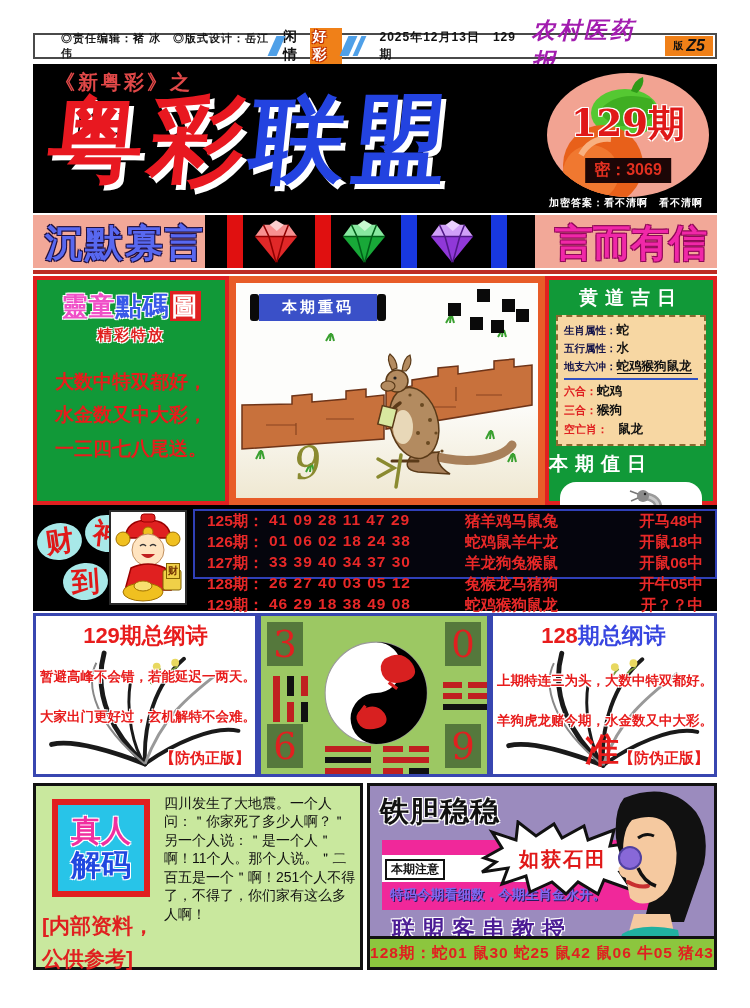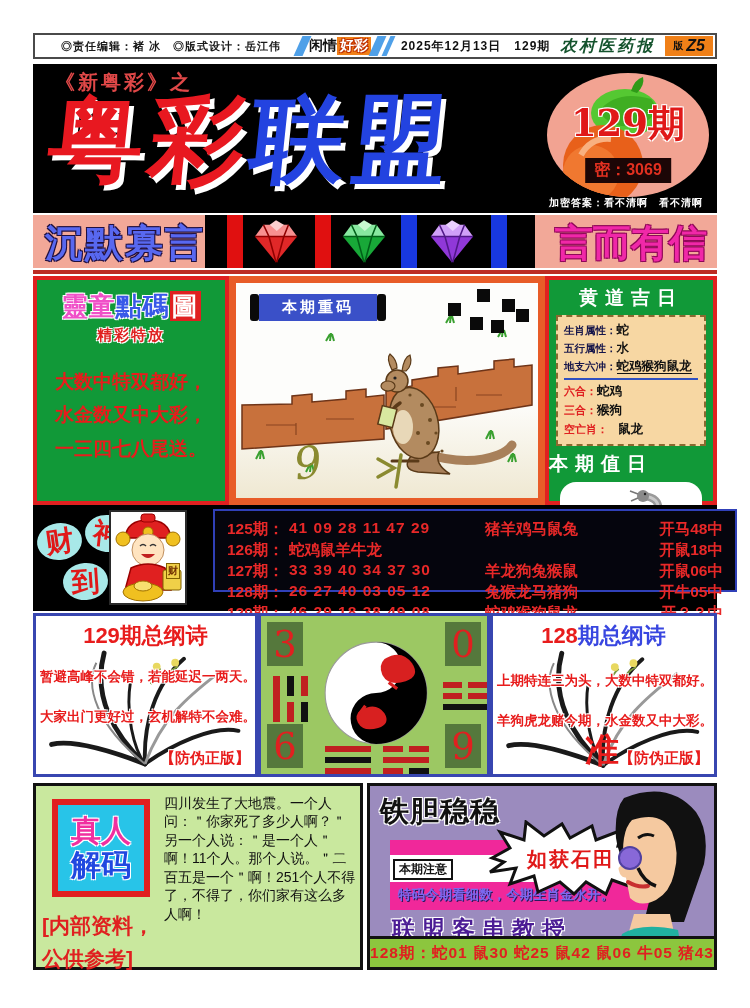--- a/index.html
+++ b/index.html
@@ -8,22 +8,22 @@
   .abs { position:absolute; }
   .o-white { text-shadow:-1px -1px 0 #fff,1px -1px 0 #fff,-1px 1px 0 #fff,1px 1px 0 #fff; }
   .o-dark { text-shadow:-1px -1px 0 #201040,1px -1px 0 #201040,-1px 1px 0 #201040,1px 1px 0 #201040; }
 
   
   .hdr { left:33px; top:33px; width:684px; height:26px; border:2px solid #4a4a4a; background:#fff; display:flex; align-items:center; }
   .hdr-editors { margin-left:26px; font-size:11px; font-weight:bold; color:#1a1a1a; letter-spacing:1px; }
   .slash { width:9px; height:20px; background:#4fa0e8; transform:skewX(-24deg); margin:0 2px; }
   .hdr-leisure1 { font-size:14px; font-weight:bold; color:#111; }
   .hdr-leisure2 { font-size:14px; font-weight:bold; color:#fff; background:#f08018; padding:0 3px; text-shadow:-1px -1px 0 #c03000,1px -1px 0 #c03000,-1px 1px 0 #c03000,1px 1px 0 #c03000; }
-  .hdr-date { font-size:12px; font-weight:bold; color:#111; margin:0 10px 0 8px; letter-spacing:1px; }
-  .hdr-paper { font-family:"DejaVu Serif", serif; font-style:italic; font-size:16px; font-weight:bold; color:#14532d; letter-spacing:3px; margin-right:10px; }
+  .hdr-date { font-size:12px; font-weight:bold; color:#111; margin:0 10px 0 16px; letter-spacing:1px; }
+  .hdr-paper { font-family:"DejaVu Serif", serif; font-style:italic; font-size:23px; font-weight:bold; color:#a21caf; letter-spacing:3px; margin-right:10px; }
   .hdr-ed-box { background:#f08018; height:20px; display:flex; align-items:center; padding:0 8px; margin-right:2px; }
   .hdr-ed-pre { font-size:10px; font-weight:bold; color:#111; margin-right:3px; }
   .hdr-ed-val { font-size:16px; font-weight:bold; color:#111; font-style:italic; }
 
   
   .mast { left:33px; top:64px; width:684px; height:149px; background:#000; }
   .mast-series { position:absolute; left:22px; top:5px; color:#e04848; font-size:20px; font-weight:bold; letter-spacing:3px; }
   .mast-title { position:absolute; left:16px; top:26px; font-size:95px; font-weight:bold; line-height:1.05; letter-spacing:6px; transform:skewX(-6deg); text-shadow:5px 5px 0 #fff; white-space:nowrap; }
   .mast-title .t-red { color:#e81820; }
   .mast-title .t-blue { color:#2343e0; }
@@ -69,21 +69,21 @@
   .alm-row2 { font-size:11px; color:#e02020; font-weight:bold; line-height:1.5; }
   .alm-row2 .v { color:#111; font-size:12.5px; }
   .duty-title { margin-top:5px; text-align:left; color:#fff; font-size:19px; font-weight:bold; letter-spacing:7px; }
   .duty-box { width:142px; height:70px; margin:5px auto 0; background:#fff; border-radius:16px; display:flex; align-items:center; justify-content:center; }
 
   
   .wealth { left:33px; top:505px; width:684px; height:106px; background:#000; }
   .w-oval { position:absolute; width:45px; height:37px; background:#a8e8e8; border-radius:50%; display:flex; align-items:center; justify-content:center; color:#e01818; font-size:28px; font-weight:bold; }
   .god { position:absolute; left:76px; top:5px; width:78px; height:95px; background:#fff; border:2px solid #2a2a2a; }
   .god-label { position:absolute; right:5px; bottom:24px; font-size:10px; font-weight:bold; color:#703000; background:#f0d048; border:1px solid #806000; padding:0 1px; z-index:2; }
-  .resbox { position:absolute; left:160px; top:4px; width:524px; height:83px; background:#05050d; border:2px solid #3040b8; padding:8px 12px; display:flex; flex-direction:column; justify-content:space-around;margin-left:20px; }
+  .resbox { position:absolute; left:160px; top:4px; width:524px; height:70px; background:#05050d; border:2px solid #3040b8; padding:0 12px; display:flex; flex-direction:column; justify-content:space-around; }
   .resrow { display:flex; color:#e82828; font-size:15.5px; font-weight:bold; white-space:nowrap; }
   .resrow .rp { width:62px; } .resrow .rn { width:196px; letter-spacing:1px; }
   .resrow .rz { width:136px; } .resrow .ro { flex:1; text-align:right; }
 
   
   .poem { top:613px; height:164px; background:#fff; border:3px solid #3846b0; overflow:hidden; }
   .poem-title { position:absolute; left:0; right:0; top:5px; text-align:center; font-size:22px; font-weight:bold; z-index:2; }
   .poem-line { position:absolute; left:4px; right:4px; text-align:center; color:#e81c1c; font-size:13.5px; font-weight:bold; z-index:2; white-space:nowrap; }
   .poem-seal { position:absolute; right:5px; bottom:6px; color:#e81c1c; font-size:15px; font-weight:bold; z-index:2; }
   .poem-stamp { position:absolute; left:92px; bottom:0px; color:#e81c1c; font-size:34px; font-weight:bold; z-index:2; }
@@ -104,21 +104,21 @@
   .decode { left:33px; top:783px; width:330px; height:187px; background:#c9e89e; border:3px solid #111; }
   .dec-box { position:absolute; left:16px; top:13px; width:98px; height:98px; background:#28c4e8; border:6px solid #e02020; display:flex; flex-direction:column; align-items:center; justify-content:center; line-height:1.15; }
   .dec-l1 { color:#f030a0; font-size:30px; font-weight:bold; }
   .dec-l2 { color:#2048e0; font-size:30px; font-weight:bold; }
   .dec-note { position:absolute; left:6px; top:124px; color:#e02020; font-size:21px; font-weight:bold; line-height:1.55; }
   .dec-joke { position:absolute; left:128px; top:8px; width:194px; color:#111; font-size:14px; line-height:1.32; }
 
   
   .expert { left:367px; top:783px; width:350px; height:187px; background:#9b8bbe; border:3px solid #111; overflow:hidden; }
   .exp-title { position:absolute; left:10px; top:6px; font-size:29px; font-weight:bold; color:#111; letter-spacing:1px; z-index:2; }
-  .pinkband { position:absolute; left:20px; top:54px; width:268px; height:70px; background:#f0289a; z-index:2;padding-left:20px; }
+  .pinkband { position:absolute; left:12px; top:54px; width:268px; height:70px; background:#f0289a; z-index:2;padding-left:20px; }
   .whitestripe { position:absolute; left:0; right:0; top:15px; height:27px; background:#fff; }
   .notice { position:absolute; left:3px; top:19px; background:#fff; border:2px solid #111; color:#111; font-size:12px; font-weight:bold; padding:0 4px; z-index:3; }
   .exp-tip { position:absolute; left:8px; top:46px; color:#7b68ee; font-size:13.5px; font-weight:bold; text-shadow:1px 1px 0 #2a1a5e; z-index:3; white-space:nowrap; }
   .burst { position:absolute; left:92px; top:-20px; width:178px; height:78px; z-index:4; }
   .burst-txt { position:absolute; inset:0; display:flex; align-items:center; justify-content:center; font-family:"DejaVu Serif", serif; font-size:20px; font-weight:bold; color:#e01818; letter-spacing:2px; }
   .face { position:absolute; right:0; top:0; width:120px; height:156px; z-index:3; }
   .exp-name { position:absolute; left:22px; top:128px; font-size:23px; font-weight:bold; color:#4c1d95; letter-spacing:7px; z-index:2; }
   .greenstrip { position:absolute; left:0; right:0; bottom:0; height:31px; background:#8cc63e; border-top:3px solid #111; display:flex; align-items:center; justify-content:center; z-index:5; }
   .strip-txt { color:#e02020; font-size:15.5px; font-weight:bold; letter-spacing:1px; }
 </style>
@@ -300,20 +300,21 @@
     </div>
     <div class="resbox">
       <div class="resrow">
           <span class="rp">125期：</span>
           <span class="rn">41 09 28 11 47 29</span>
           <span class="rz">猪羊鸡马鼠兔</span>
           <span class="ro">开马48中</span>
         </div>
       <div class="resrow">
           <span class="rp">126期：</span>
+          <span class="rn">01 06 02 18 24 38</span>
           <span class="rz">蛇鸡鼠羊牛龙</span>
           <span class="ro">开鼠18中</span>
         </div>
       <div class="resrow">
           <span class="rp">127期：</span>
           <span class="rn">33 39 40 34 37 30</span>
           <span class="rz">羊龙狗兔猴鼠</span>
           <span class="ro">开鼠06中</span>
         </div>
       <div class="resrow">

